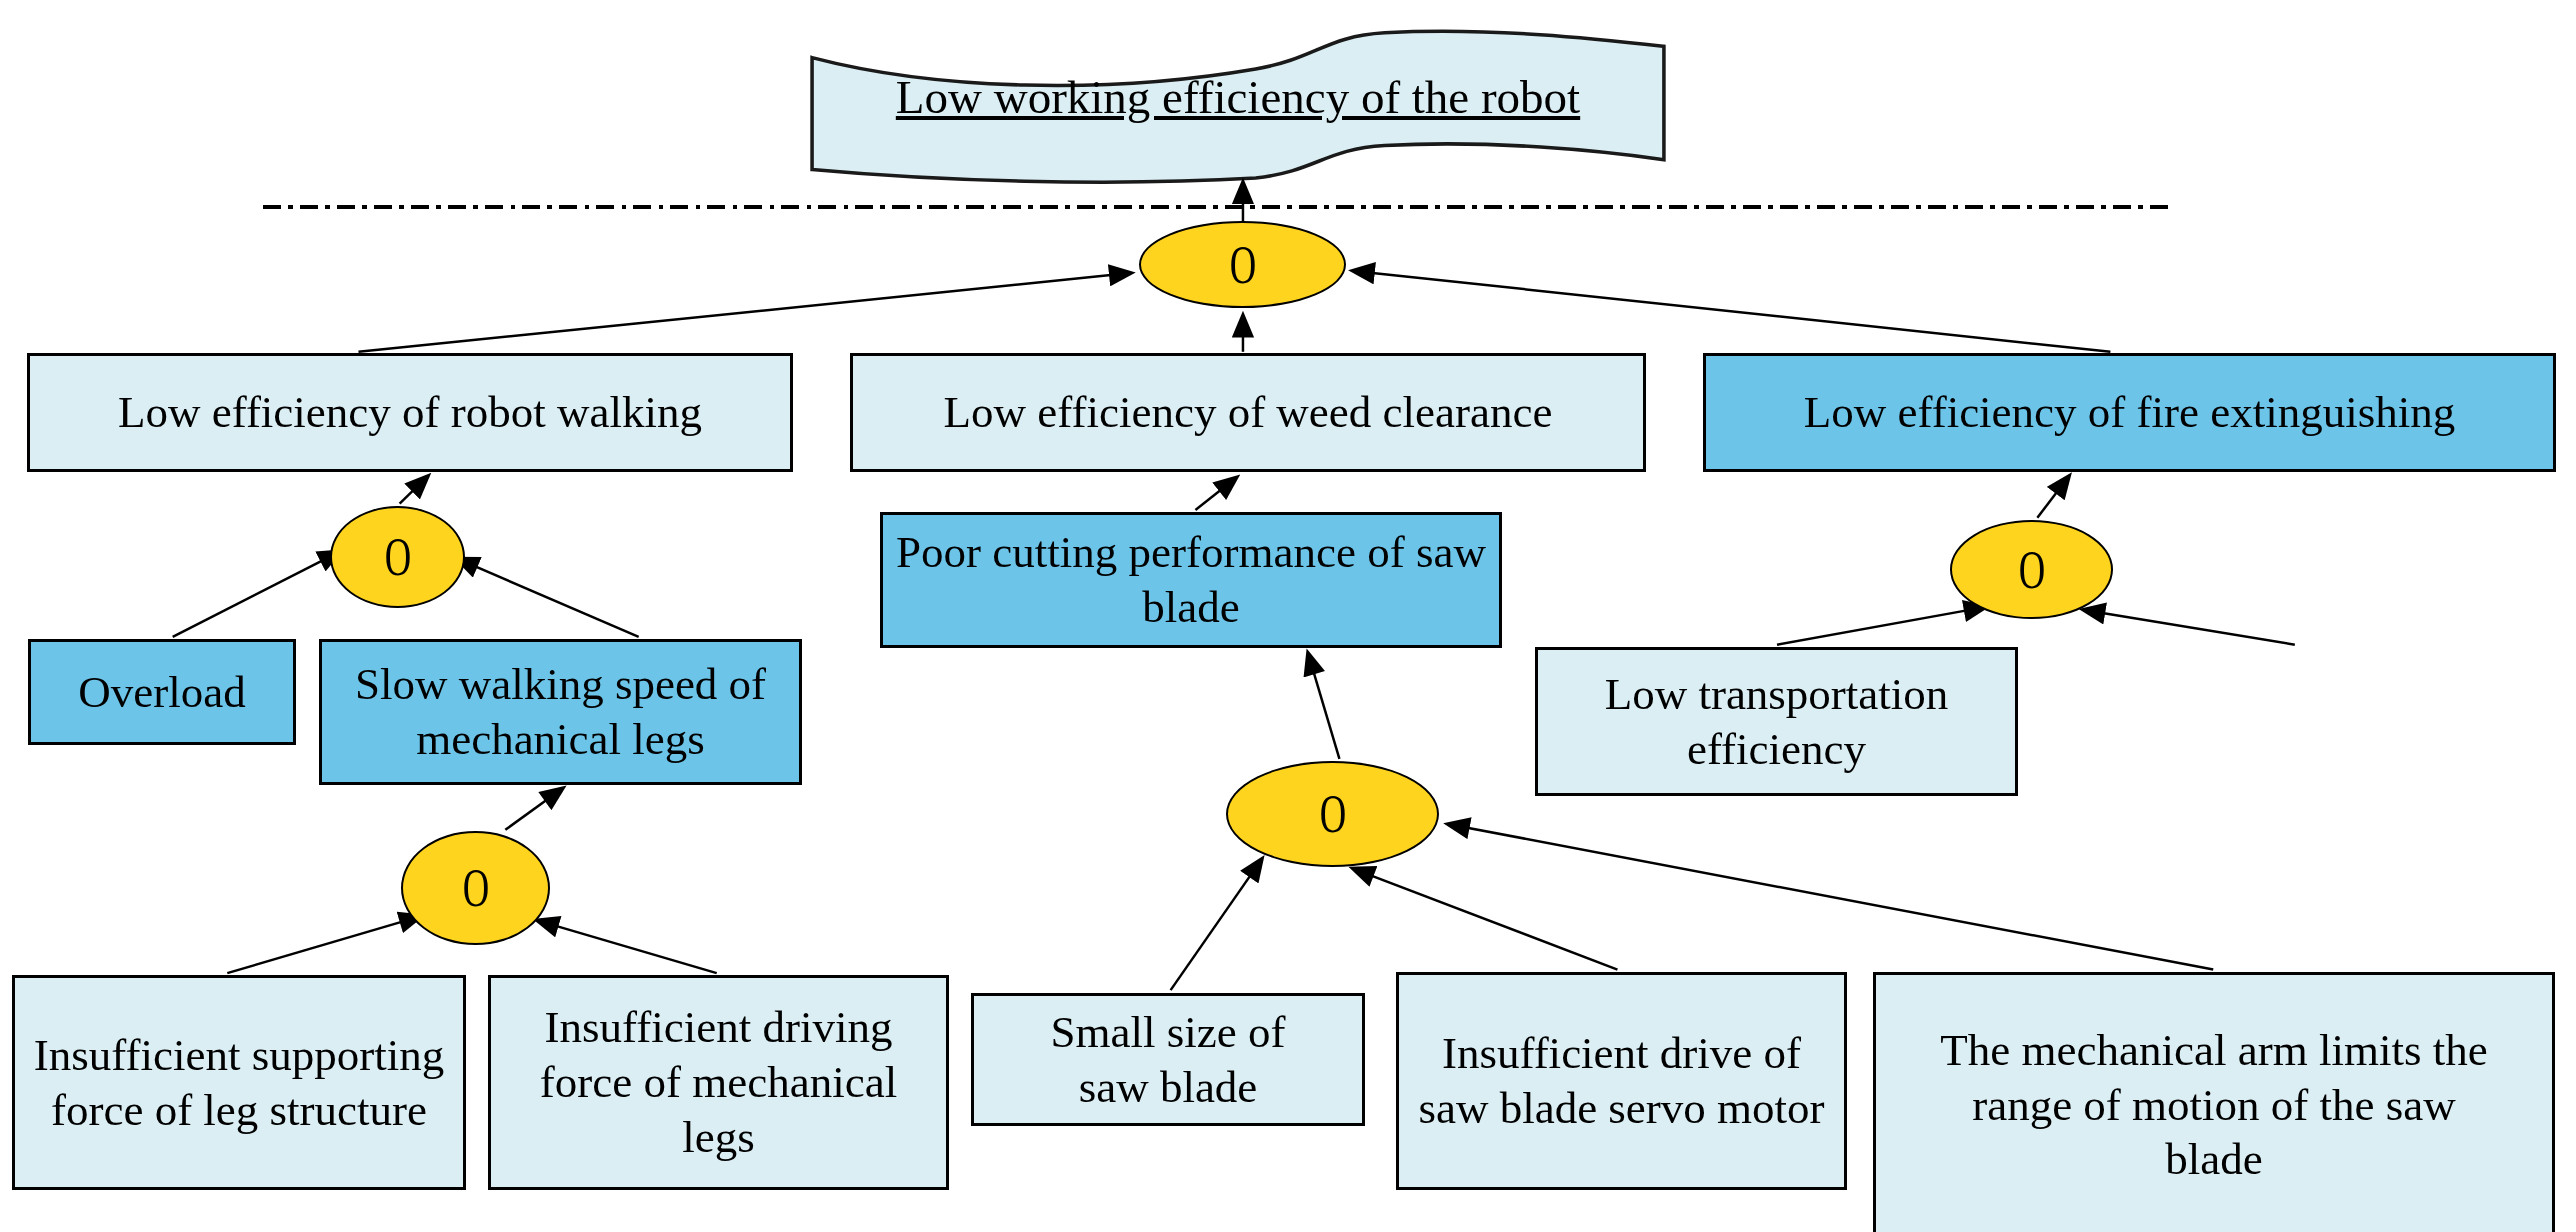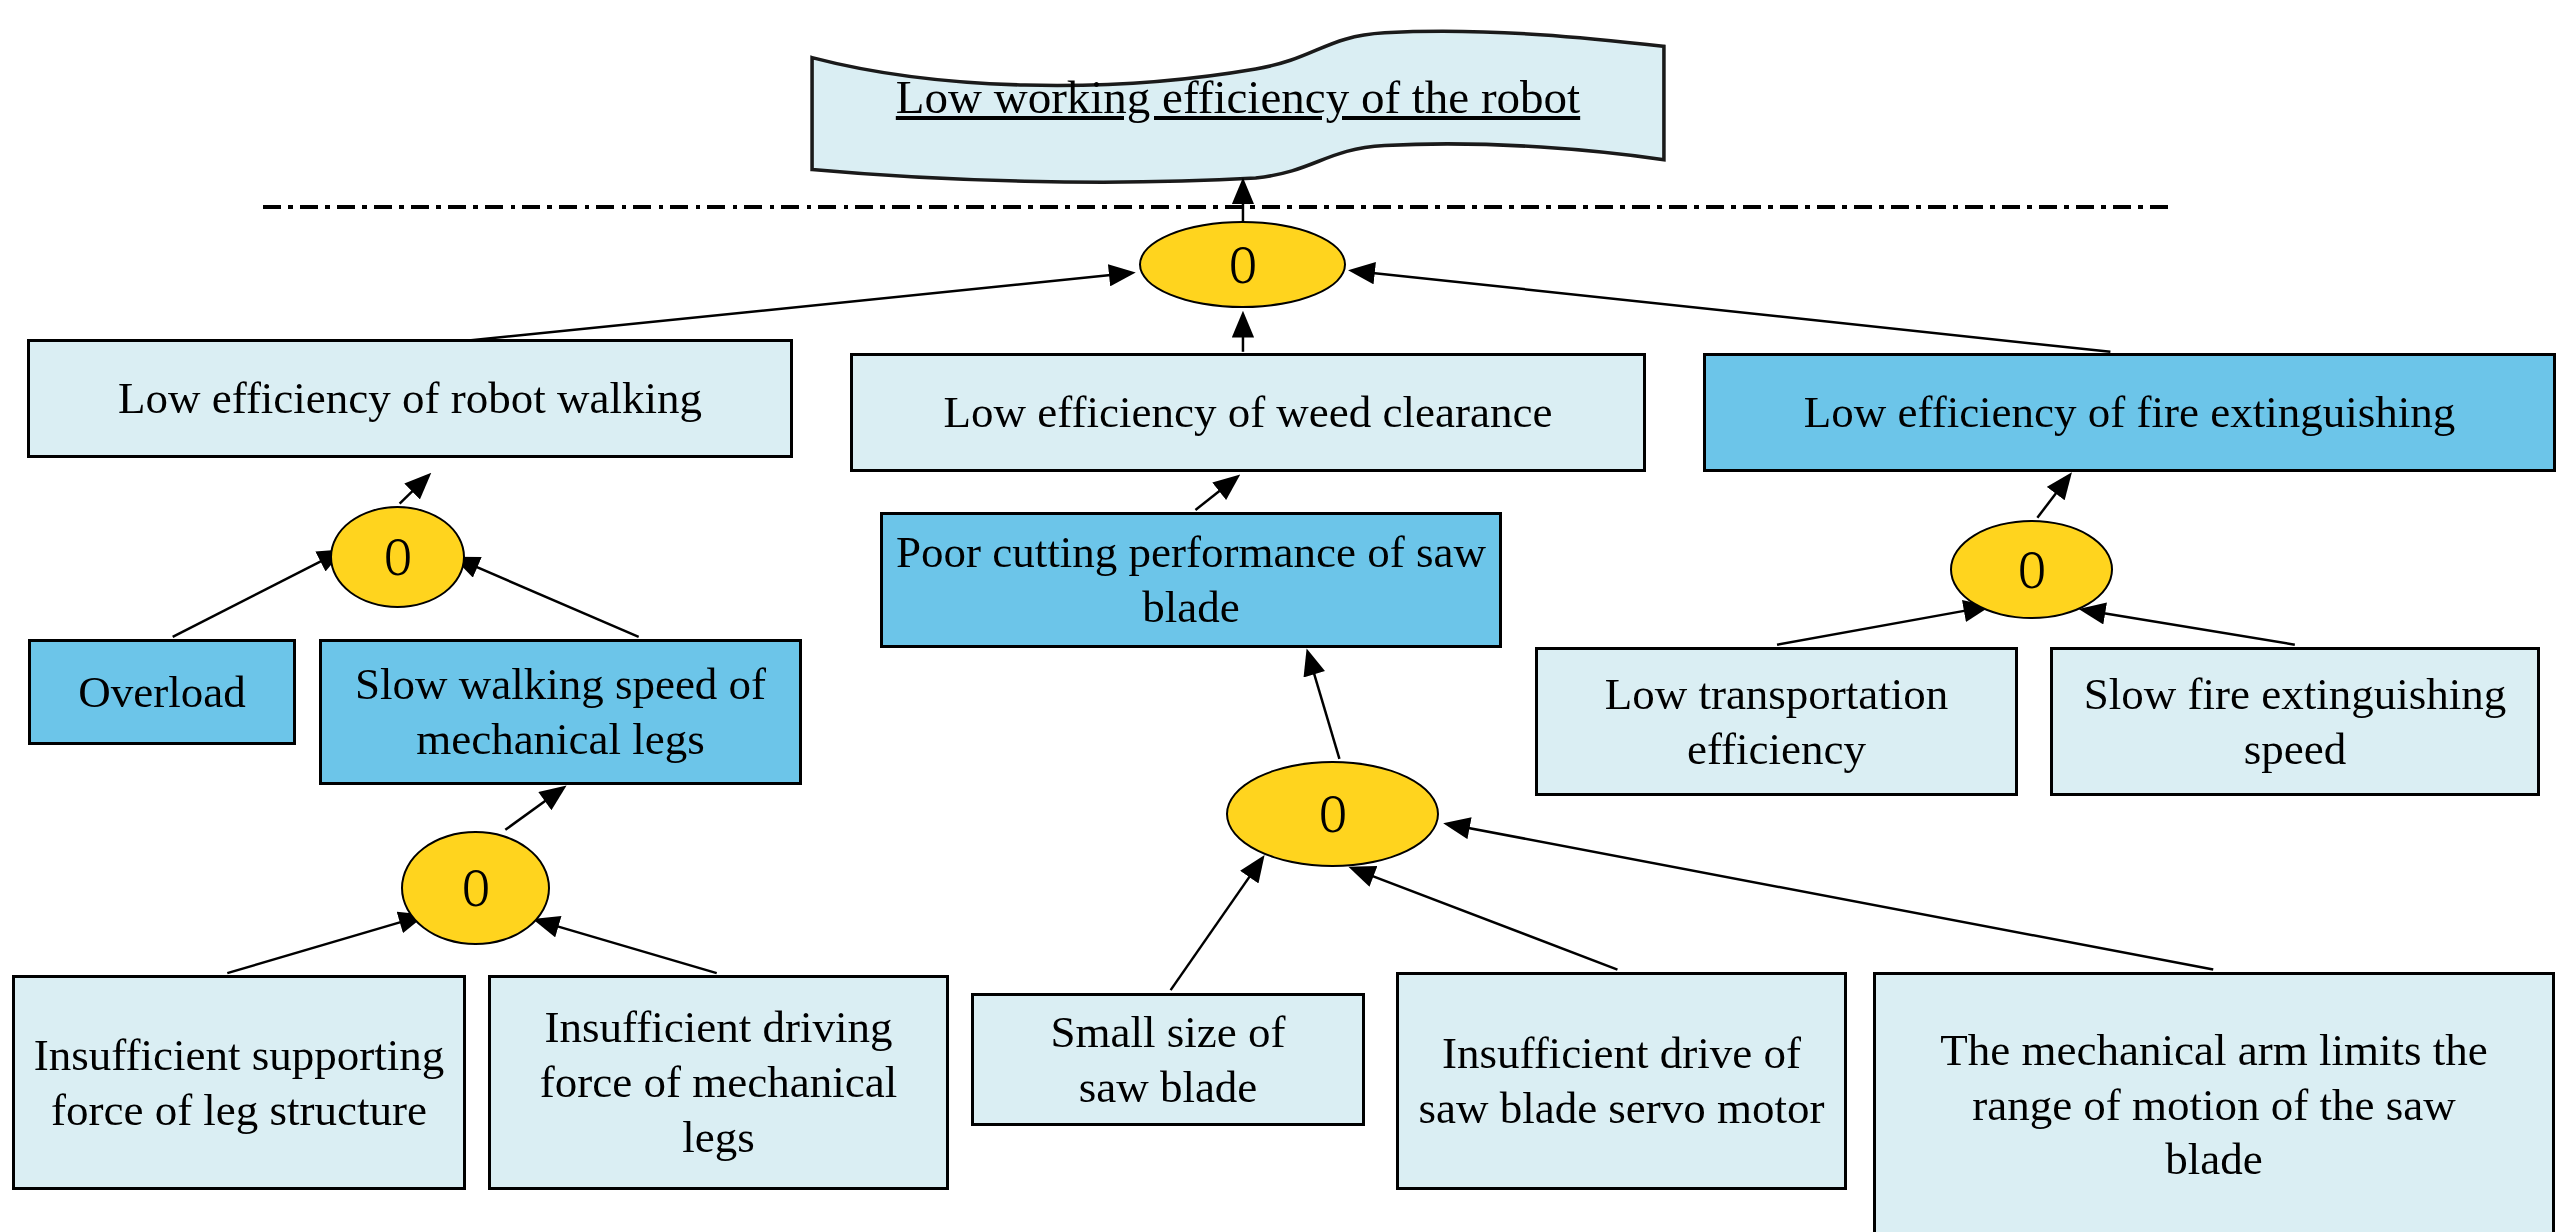--- a/index.html
+++ b/index.html
@@ -111,29 +111,28 @@
   <div class="gate" style="left:401px;top:831px;width:149px;height:114px;">
       <span>O</span>
     </div>
   <div class="gate" style="left:1226px;top:761px;width:213px;height:106px;">
       <span>O</span>
     </div>
   <div class="gate" style="left:1950px;top:520px;width:163px;height:99px;">
       <span>O</span>
     </div>
 
-  <div class="node pale" style="left:27px;top:339px;width:766px;height:119px;">Low efficiency of robot walking</div>
+  <div class="node pale" style="left:27px;top:353px;width:766px;height:119px;">Low efficiency of robot walking</div>
   <div class="node pale" style="left:843px;top:353px;width:796px;height:119px;margin-left:7px;">Low efficiency of weed clearance</div>
   <div class="node medium" style="left:1703px;top:353px;width:853px;height:119px;">Low efficiency of fire extinguishing</div>
 
   <div class="node medium" style="left:28px;top:639px;width:268px;height:106px;">Overload</div>
   <div class="node medium" style="left:319px;top:639px;width:483px;height:146px;">Slow walking speed of mechanical legs</div>
   <div class="node medium" style="left:880px;top:512px;width:622px;height:136px;">Poor cutting performance of saw blade</div>
   <div class="node pale" style="left:1535px;top:647px;width:483px;height:149px;">Low transportation efficiency</div>
-  <div class="node pale" style="left:2050px;top:647px;width:490px;height:149px;">Slow fire extinguishing speed</div>
 
   <div class="node pale" style="left:12px;top:975px;width:454px;height:215px;">Insufficient supporting force of leg structure</div>
   <div class="node pale" style="left:488px;top:975px;width:461px;height:215px;">Insufficient driving force of mechanical legs</div>
   <div class="node pale" style="left:971px;top:993px;width:394px;height:133px;padding:2.8px 43px;">Small size of saw blade</div>
   <div class="node pale" style="left:1396px;top:972px;width:451px;height:218px;">Insufficient drive of saw blade servo motor</div>
   <div class="node pale" style="left:1873px;top:972px;width:682px;height:266px;padding:2.8px 50px;">The mechanical arm limits the range of motion of the saw blade</div>
 
 </div>
 
 

